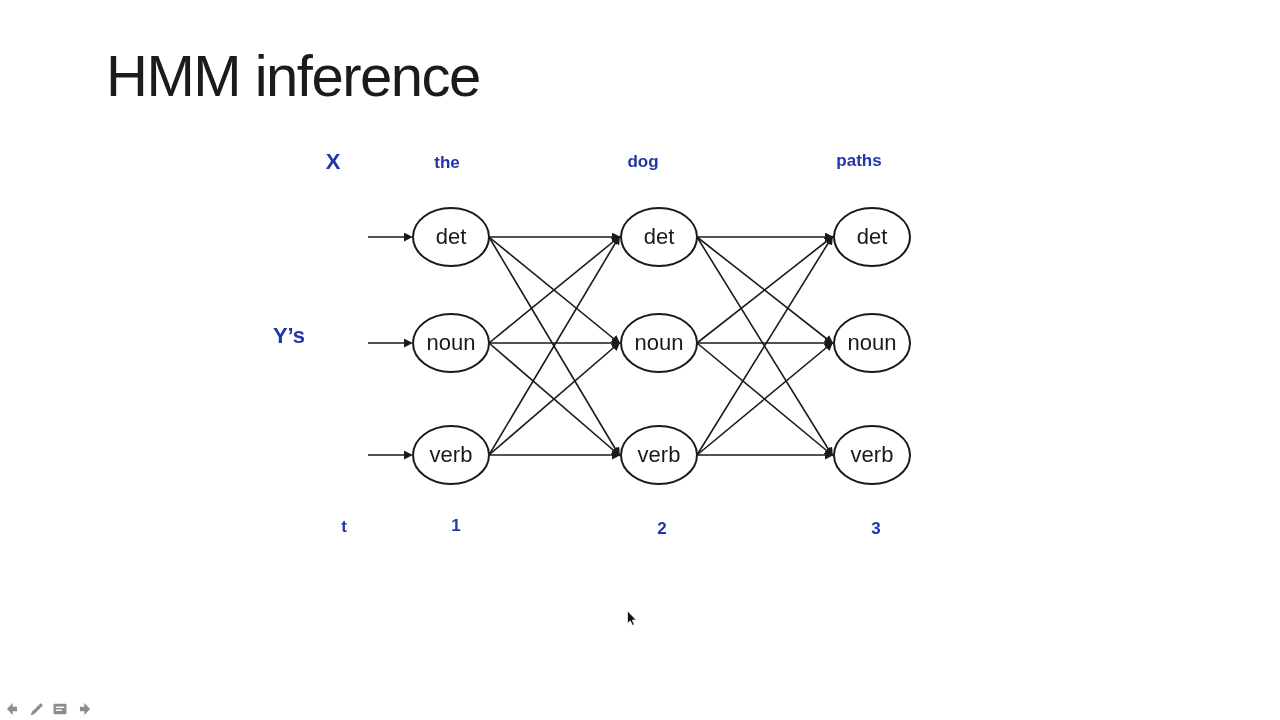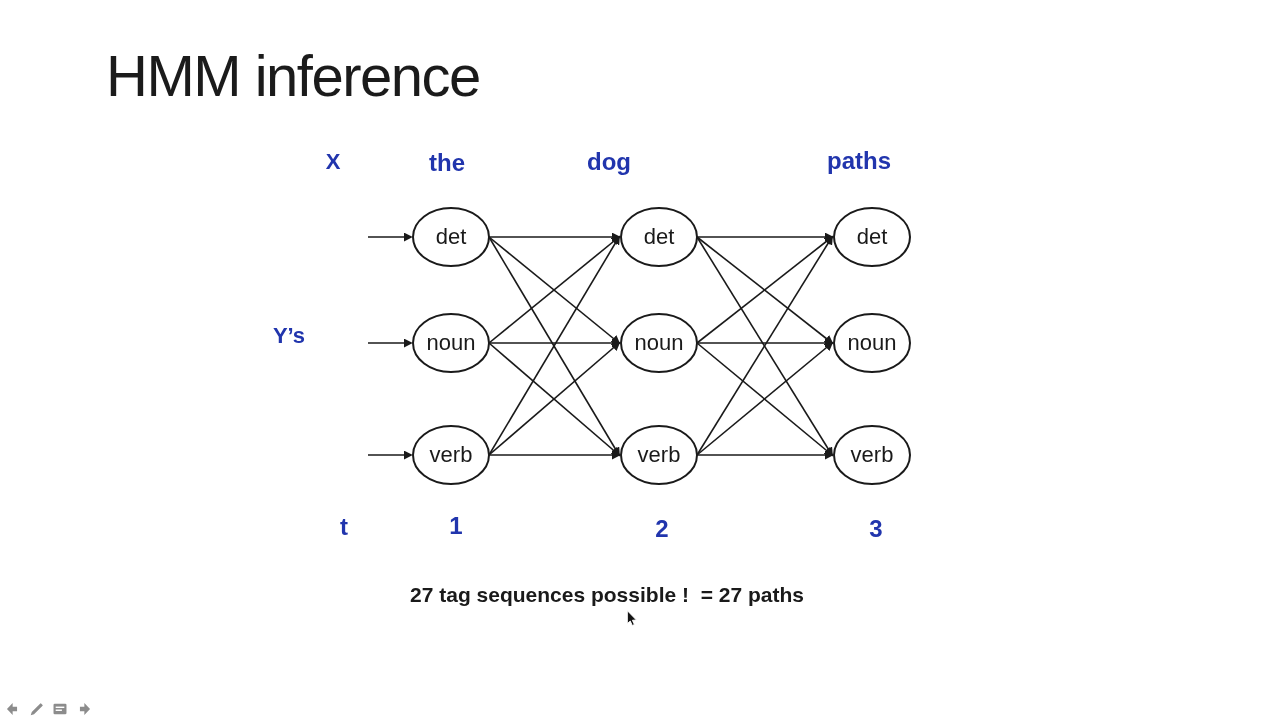--- a/index.html
+++ b/index.html
@@ -10,21 +10,21 @@
   *{box-sizing:border-box; margin:0; padding:0;}
   html,body{width:1280px; height:720px; overflow:hidden; background:var(--background);
     font-family:"Liberation Sans","DejaVu Sans",sans-serif;}
   .slide{position:relative; width:1280px; height:720px; background:var(--background);}
   .title{position:absolute; left:106px; top:42px; font-size:58px; font-weight:400;
     letter-spacing:-1.5px; color:var(--title-text); white-space:pre;}
   .trellis{position:absolute; left:0; top:0;}
   .lbl{position:absolute; transform:translateX(-50%); color:var(--blue-label);
     line-height:24px; white-space:pre;}
   .lbl-bold{font-size:22px; font-weight:700;}
-  .lbl-word{font-size:24px; font-weight:600;}
+  .lbl-word{font-size:17px; font-weight:600;}
   .caption{position:absolute; left:607px; top:583px; transform:translateX(-50%);
     font-size:21px; font-weight:600; color:var(--body-text); white-space:pre;}
   .cursor{position:absolute;}
   .controls{position:absolute; left:4px; top:699px; display:flex; gap:3px; align-items:center;}
   .ctrl-btn{background:none; border:none; width:20px; height:20px; padding:1px; cursor:pointer;}
   .ctrl-btn svg{display:block;}
 </style>
 </head>
 <body>
 
@@ -74,29 +74,28 @@
       <ellipse cx="872" cy="237" rx="38" ry="29" fill="#ffffff" stroke="#1a1a1a" stroke-width="2"></ellipse>
       <text x="872" y="244" text-anchor="middle" font-size="22" font-weight="500" fill="#1a1a1a" font-family="&quot;Liberation Sans&quot;,&quot;DejaVu Sans&quot;,sans-serif">det</text>
       <ellipse cx="872" cy="343" rx="38" ry="29" fill="#ffffff" stroke="#1a1a1a" stroke-width="2"></ellipse>
       <text x="872" y="350" text-anchor="middle" font-size="22" font-weight="500" fill="#1a1a1a" font-family="&quot;Liberation Sans&quot;,&quot;DejaVu Sans&quot;,sans-serif">noun</text>
       <ellipse cx="872" cy="455" rx="38" ry="29" fill="#ffffff" stroke="#1a1a1a" stroke-width="2"></ellipse>
       <text x="872" y="462" text-anchor="middle" font-size="22" font-weight="500" fill="#1a1a1a" font-family="&quot;Liberation Sans&quot;,&quot;DejaVu Sans&quot;,sans-serif">verb</text>
     </svg>
 
   <div class="lbl lbl-bold" style="left:333px; top:150px;">X</div>
   <div class="lbl lbl-word" style="left:447px; top:151px;">the</div>
-  <div class="lbl lbl-word" style="left:609px; top:150px;">dog</div>
+  <div class="lbl lbl-word" style="left:643px; top:150px;">dog</div>
   <div class="lbl lbl-word" style="left:859px; top:149px;">paths</div>
   <div class="lbl lbl-bold" style="left:289px; top:324px;">Y’s</div>
   <div class="lbl lbl-word" style="left:344px; top:515px;">t</div>
   <div class="lbl lbl-word" style="left:456px; top:514px;">1</div>
   <div class="lbl lbl-word" style="left:662px; top:517px;">2</div>
   <div class="lbl lbl-word" style="left:876px; top:517px;">3</div>
 
-  <div class="caption">27 tag sequences possible !  = 27 paths</div>
 
   <svg class="cursor" width="12" height="16" viewBox="0 0 8 12" style="left:626px; top:610px;">
     <polygon points="0.5,0.5 0.5,10.2 2.7,8.3 4.2,11.6 5.8,10.9 4.3,7.7 7.3,7.5" fill="#141414" stroke="#ffffff" stroke-width="0.7"></polygon>
   </svg>
 
   <div class="controls">
     <button class="ctrl-btn">
       <svg width="18" height="18" viewBox="0 0 20 20">
         <path d="M8.5 3.2 L2.2 10 L8.5 16.8 L8.5 12.6 L13.4 12.6 L13.4 7.4 L8.5 7.4 Z" fill="var(--controls-gray)"></path>
       </svg>

